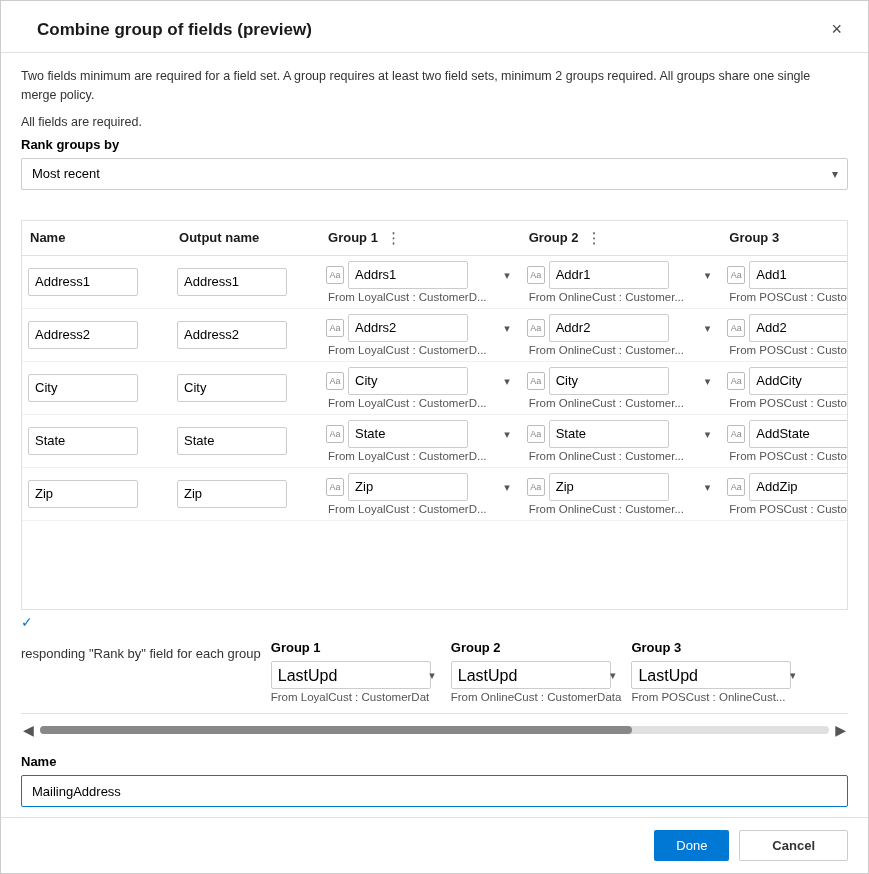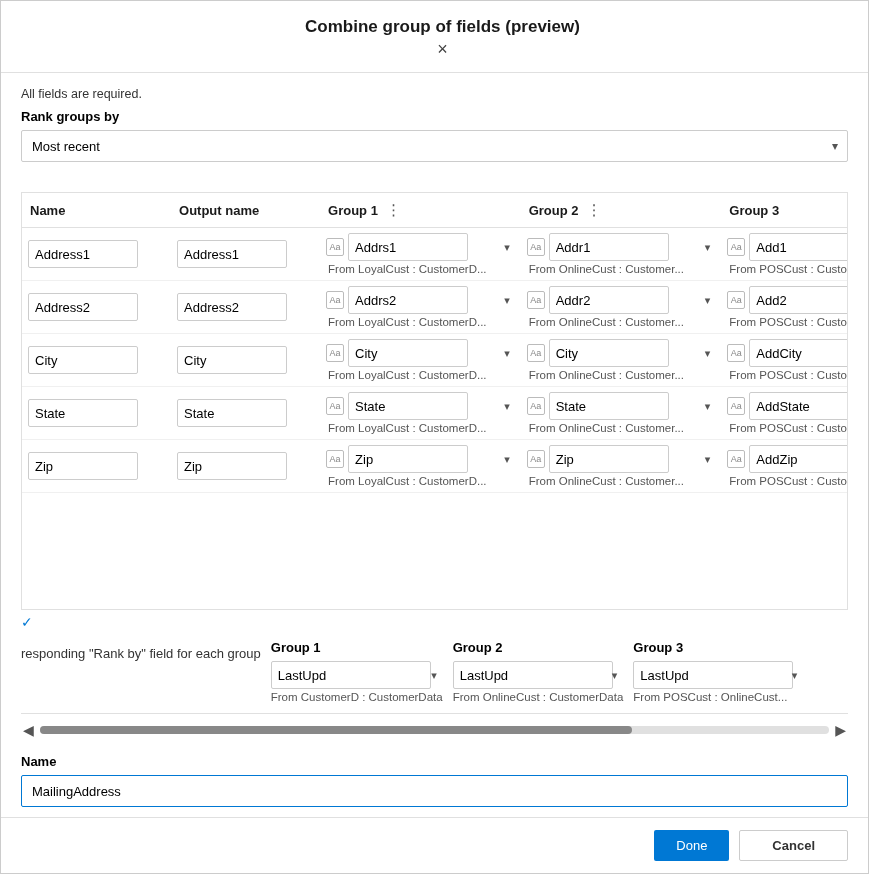--- a/index.html
+++ b/index.html
@@ -21,21 +21,20 @@
       display: flex;
       flex-direction: column;
       position: relative;
     }
     .dialog-header {
       display: flex;
       align-items: center;
       justify-content: space-between;
       padding: 16px 20px 10px 36px;
       border-bottom: 1px solid #e0e0e0;
-      flex-direction: column;
     }
     .dialog-title {
       font-size: 17px;
       font-weight: 600;
       color: #1a1a1a;
     }
     .close-btn {
       background: none;
       border: none;
       cursor: pointer;
@@ -230,21 +229,21 @@
     }
     .rank-select-small-wrapper {
       position: relative;
     }
     .rank-select-small {
       width: 160px;
       height: 28px;
       border: 1px solid #ccc;
       border-radius: 2px;
       padding: 0 22px 0 6px;
-      font-size: 13px;
+      font-size: 16px;
       appearance: none;
       background: #fff;
       cursor: pointer;
     }
     .rank-select-small-arrow {
       position: absolute;
       right: 6px;
       top: 50%;
       transform: translateY(-50%);
       pointer-events: none;
@@ -353,20 +352,21 @@
 <body>
 
 <div class="dialog">
 
   <div class="dialog-header">
     <span class="dialog-title">Combine group of fields (preview)</span>
     <button class="close-btn">×</button>
   </div>
 
   <div class="dialog-body">
+    <p class="description">Two fields minimum are required for a field set. A group requires at least two field sets, minimum 2 groups required. All groups share one single merge policy.</p>
     <p class="required-note">All fields are required.</p>
     <div class="rank-label">Rank groups by</div>
     <div class="rank-select-wrapper">
       <select class="rank-select">
         <option>Most recent</option>
       </select>
       <span class="rank-select-arrow">▾</span>
     </div>
 
     <div class="table-scroll-area">
@@ -566,21 +566,21 @@
     <div class="rank-row">
       <div class="rank-row-label">responding "Rank by" field for each group</div>
       <div class="rank-group-col">
         <div class="rank-group-header">Group 1</div>
         <div class="rank-select-small-wrapper">
           <select class="rank-select-small">
             <option>LastUpd</option>
           </select>
           <span class="rank-select-small-arrow">▾</span>
         </div>
-        <div class="rank-from-text">From  CustomerD : CustomerData</div>
+        <div class="rank-from-text">From  LoyalCust : CustomerDat</div>
       </div>
       <div class="rank-group-col">
         <div class="rank-group-header">Group 2</div>
         <div class="rank-select-small-wrapper">
           <select class="rank-select-small">
             <option>LastUpd</option>
           </select>
           <span class="rank-select-small-arrow">▾</span>
         </div>
         <div class="rank-from-text">From  OnlineCust : CustomerData</div>

